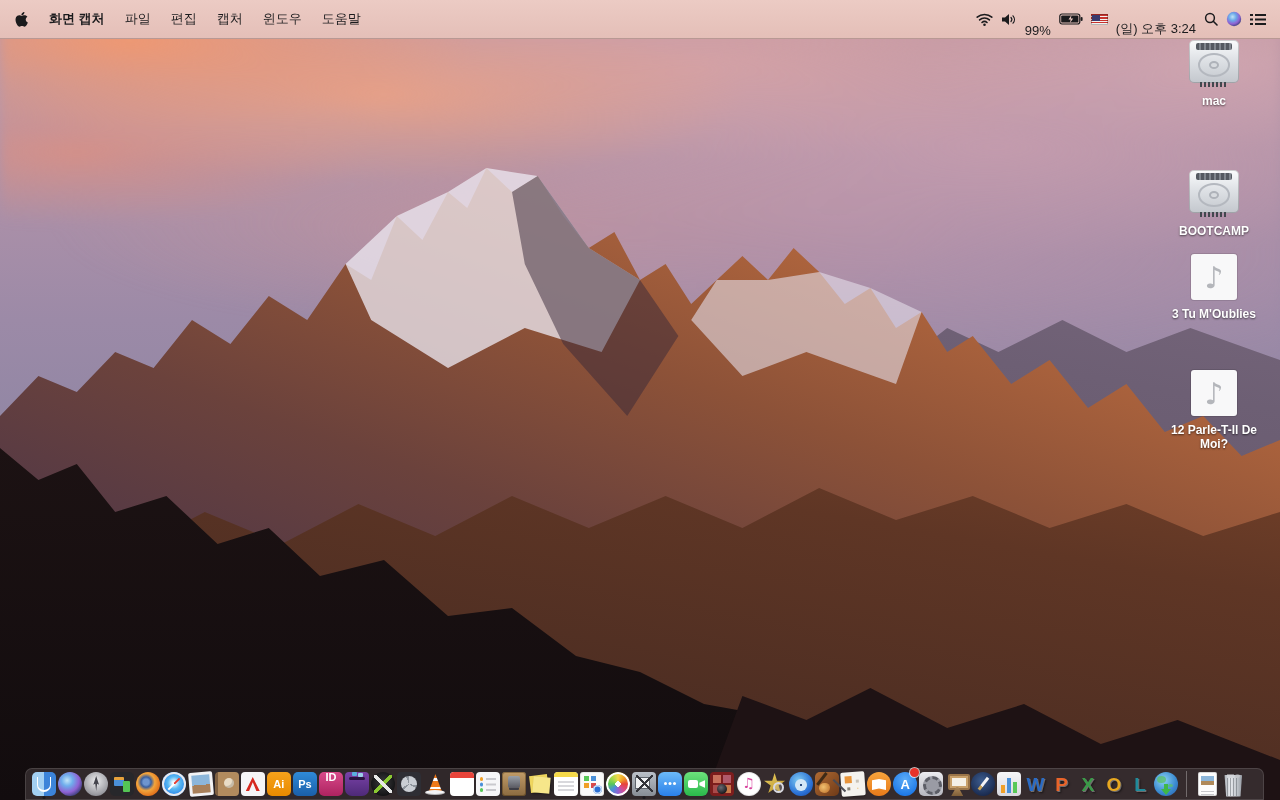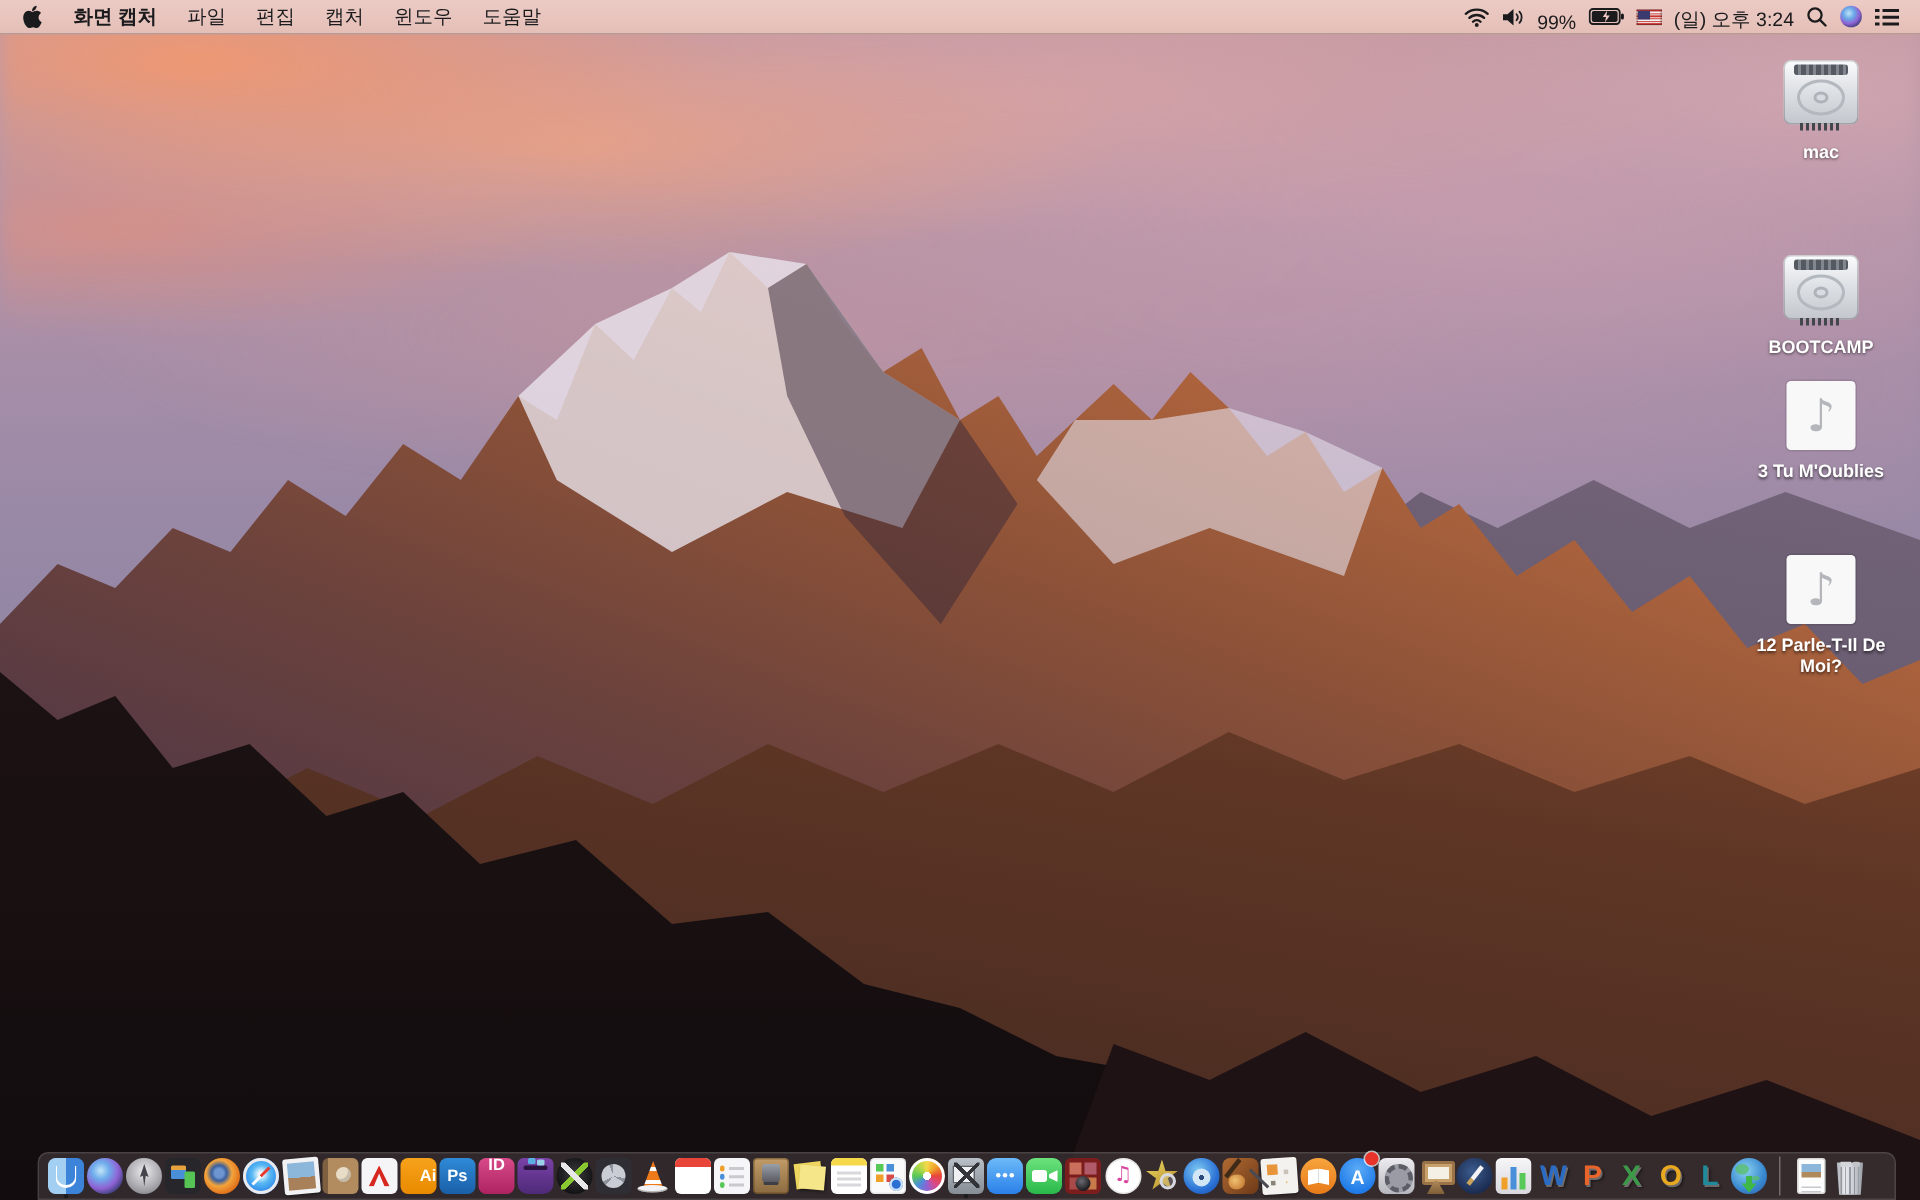--- a/index.html
+++ b/index.html
@@ -31,21 +31,21 @@
   .facets { background:rgba(56,40,56,.5); filter:blur(1px);
     clip-path:polygon(40% 24%,42% 22%,46% 31%,50% 35%,53% 42%,49% 52%,44% 43%,41% 33%); }
   .midrocks { background:linear-gradient(190deg,#b5683a 0%,#8d4e2d 28%,#5f3625 58%,#3d2620 100%);
     clip-path:polygon(0% 70%,5% 66%,10% 69%,16% 64%,22% 68%,28% 63%,34% 67%,40% 62%,46% 66%,52% 62%,58% 66%,64% 61%,70% 65%,76% 62%,82% 66%,88% 63%,94% 67%,100% 64%,100% 100%,0% 100%); }
   .fgrocks { background:linear-gradient(180deg,#2f1e1c 0%,#1c1213 55%,#120c0e 100%);
     clip-path:polygon(0% 56%,3% 60%,6% 58%,9% 64%,13% 62%,17% 68%,21% 66%,25% 72%,30% 70%,35% 77%,40% 76%,45% 82%,50% 84%,55% 88%,62% 90%,70% 93%,80% 95%,90% 97%,100% 98%,100% 100%,0% 100%); }
   .fgrocks2 { background:#1e1214;
     clip-path:polygon(55% 100%,58% 87%,63% 90%,68% 86%,74% 91%,80% 88%,86% 93%,92% 90%,100% 95%,100% 100%); }
 
   
-  .menubar { position:absolute; top:0; left:0; right:0; height:23px; z-index:40;
+  .menubar { position:absolute; top:0; left:0; right:0; height:39px; z-index:40;
     background:linear-gradient(180deg,#eccbc4,#e4bfb8); border-bottom:1px solid rgba(90,60,60,.35);
     display:flex; align-items:center; font-size:13px; color:#1b1b1d; }
   .mb-left { display:flex; align-items:center; height:100%; }
   .mb-item { padding:0 10px; height:100%; display:flex; align-items:center; cursor:default; white-space:nowrap; }
   .mb-appname { font-weight:bold; }
   .apple { padding:0 11px 0 14px; height:100%; display:flex; align-items:center; }
   .mb-right { margin-left:auto; display:flex; align-items:flex-end; height:100%; padding-right:10px; }
   .mb-status { display:flex; align-items:center; gap:7px; padding:0 4px; height:100%; }
   .mb-text { padding:0 4px; white-space:nowrap; }
   .flag { width:17px; height:11px; position:relative; overflow:hidden; border:0.5px solid rgba(0,0,0,.25);
@@ -90,21 +90,21 @@
   .i-safari { border-radius:50%; background:radial-gradient(circle at 50% 45%,#eef8ff 0 8%,#59b9f3 34%,#1f79e8 78%); box-shadow:inset 0 0 0 2px #e9e9ee; }
   .i-safari::after { content:""; position:absolute; left:11px; top:4px; width:2px; height:16px; transform:rotate(45deg); background:linear-gradient(#e83a2e 50%,#fff 50%); }
   .i-imgview { background:#f2f2f4; border-radius:2px; transform:rotate(-5deg); box-shadow:0 1px 2px rgba(0,0,0,.35); }
   .i-imgview::after { content:""; position:absolute; inset:3px; background:linear-gradient(#8cb6da 55%,#a8805a 55%); }
   .i-contacts { background:linear-gradient(90deg,#7e5f40 0 14%,#b28b5e 14%); border-radius:4px; }
   .i-contacts::after { content:""; position:absolute; left:9px; top:6px; width:10px; height:10px; border-radius:50%; background:#e9dcc6; box-shadow:inset -2px -2px 0 rgba(0,0,0,.15); }
   .i-acrobat { background:#f5f5f7; border-radius:4px; }
   .i-acrobat::after { content:""; position:absolute; left:5px; top:5px; width:14px; height:14px; background:#d6281e;
     clip-path:polygon(50% 0,100% 100%,76% 100%,50% 38%,24% 100%,0 100%); }
   .glyph { font-weight:bold; font-size:11px; color:#fff; line-height:1; }
-  .i-ai { background:linear-gradient(#f7a21b,#e88a00); display:flex; align-items:center; justify-content:flex-end; }
+  .i-ai { background:linear-gradient(#f7a21b,#e88a00); display:flex; align-items:center; justify-content:center; }
   .i-ps { background:linear-gradient(#2f8ad8,#1a5fa8); display:flex; align-items:center; justify-content:center; }
   .i-id { background:linear-gradient(#d84a8a,#ad2360); display:flex; align-items:flex-start; justify-content:center; }
   .i-toast { background:linear-gradient(#7a42a8,#4e2a78); border-radius:4px 4px 7px 7px; }
   .i-toast::before { content:""; position:absolute; left:4px; top:5px; right:4px; height:3px; background:#2a1440; border-radius:2px; }
   .i-toast::after { content:""; position:absolute; left:7px; top:0px; width:5px; height:4px; background:#5ab0e0; border-radius:1px; box-shadow:6px 1px 0 #9ad0e8; }
   .i-kx { border-radius:50%; background:radial-gradient(circle at 50% 45%,#3c3c3e,#101012 78%); }
   .i-kx::after { content:""; position:absolute; inset:3px;
     background:linear-gradient(45deg,transparent 43%,#e8e8e8 43% 57%,transparent 57%),
                linear-gradient(-45deg,transparent 43%,#8ac832 43% 57%,transparent 57%); }
   .i-diskfan { background:#2e2e34; border-radius:4px; }

